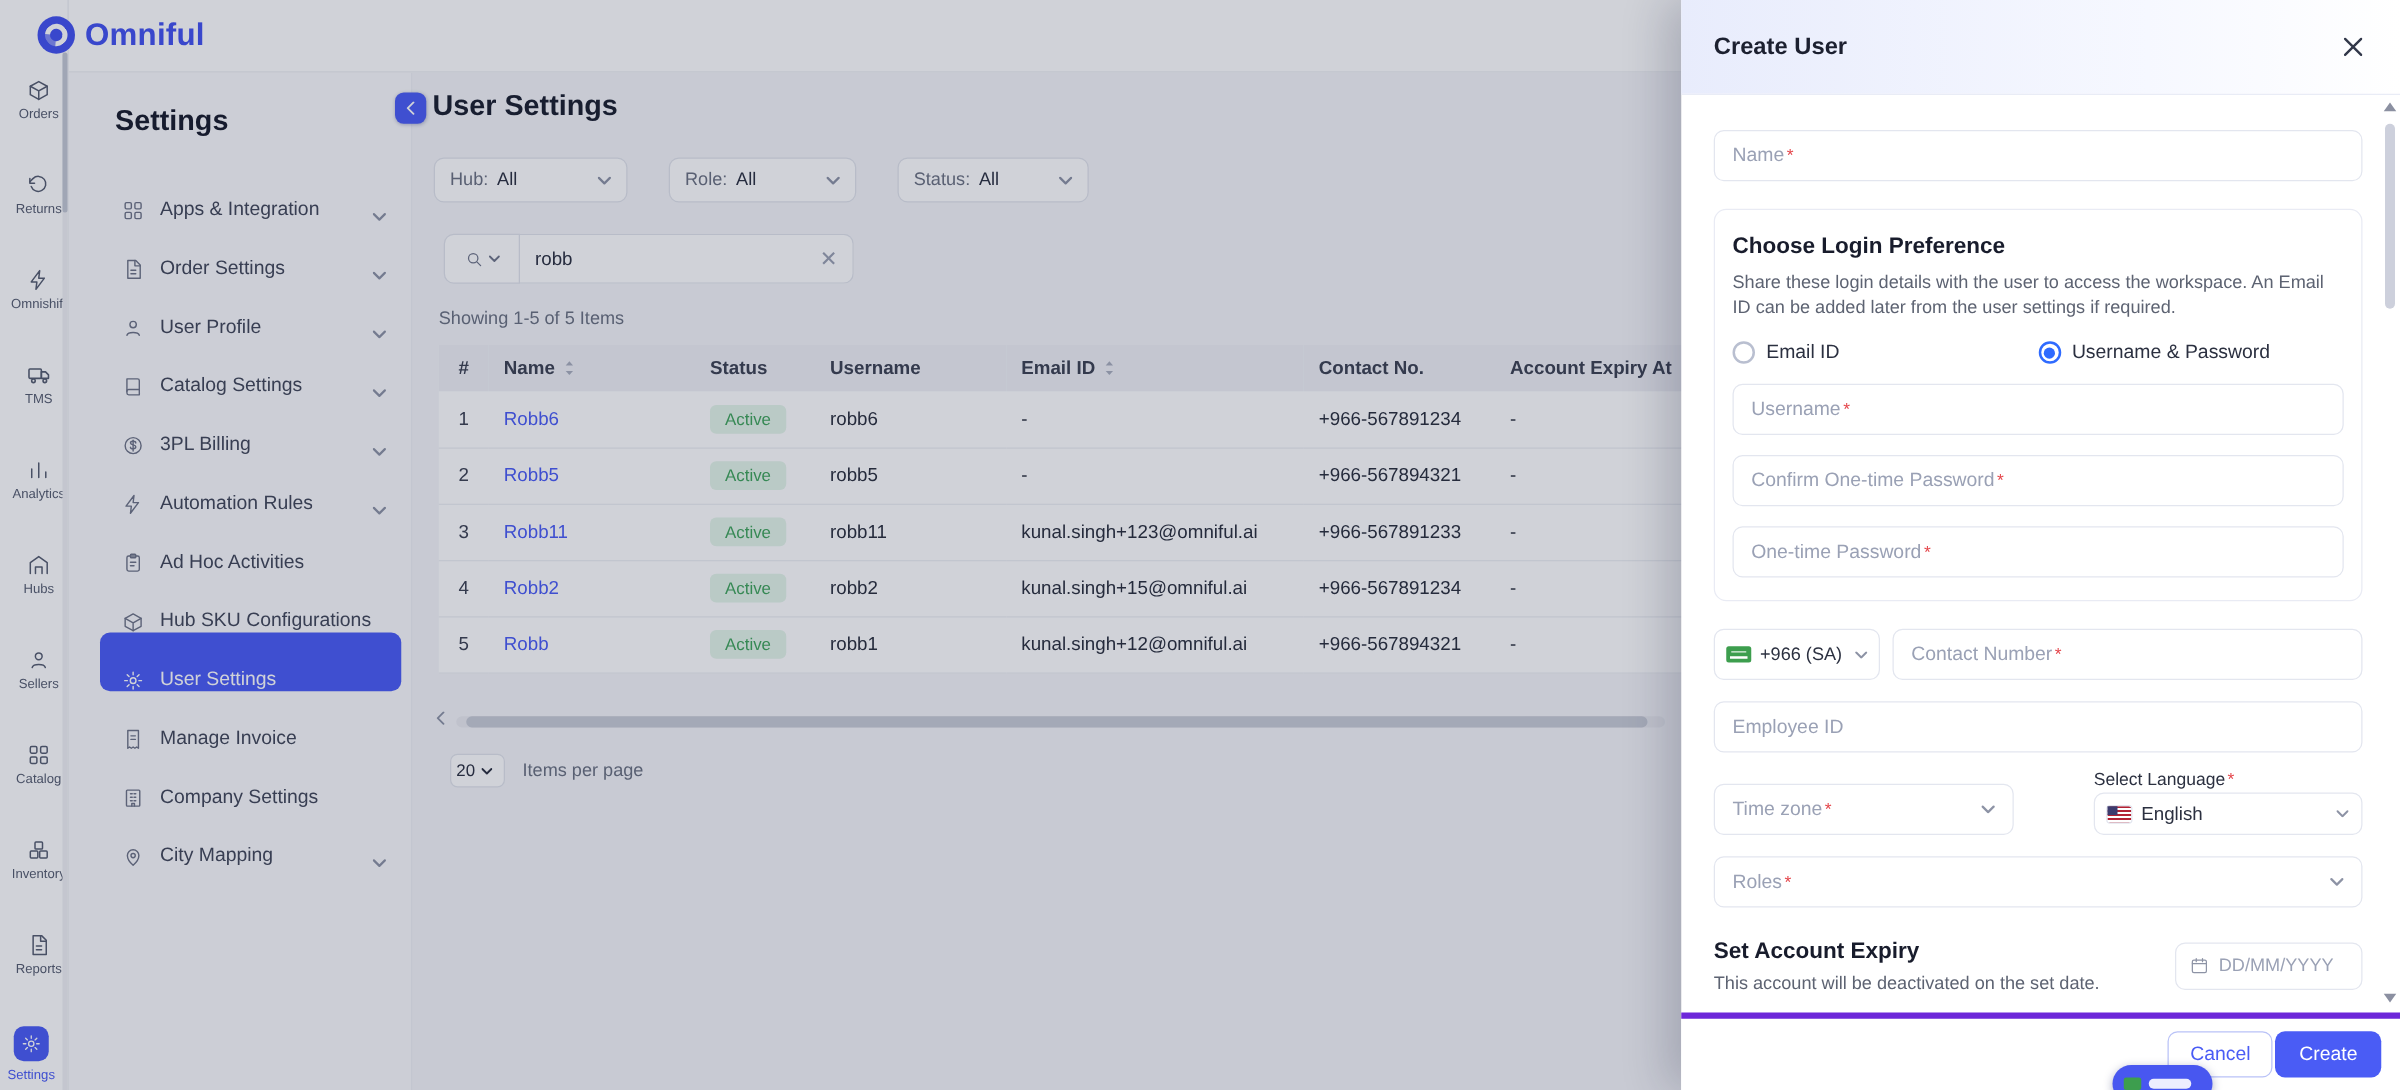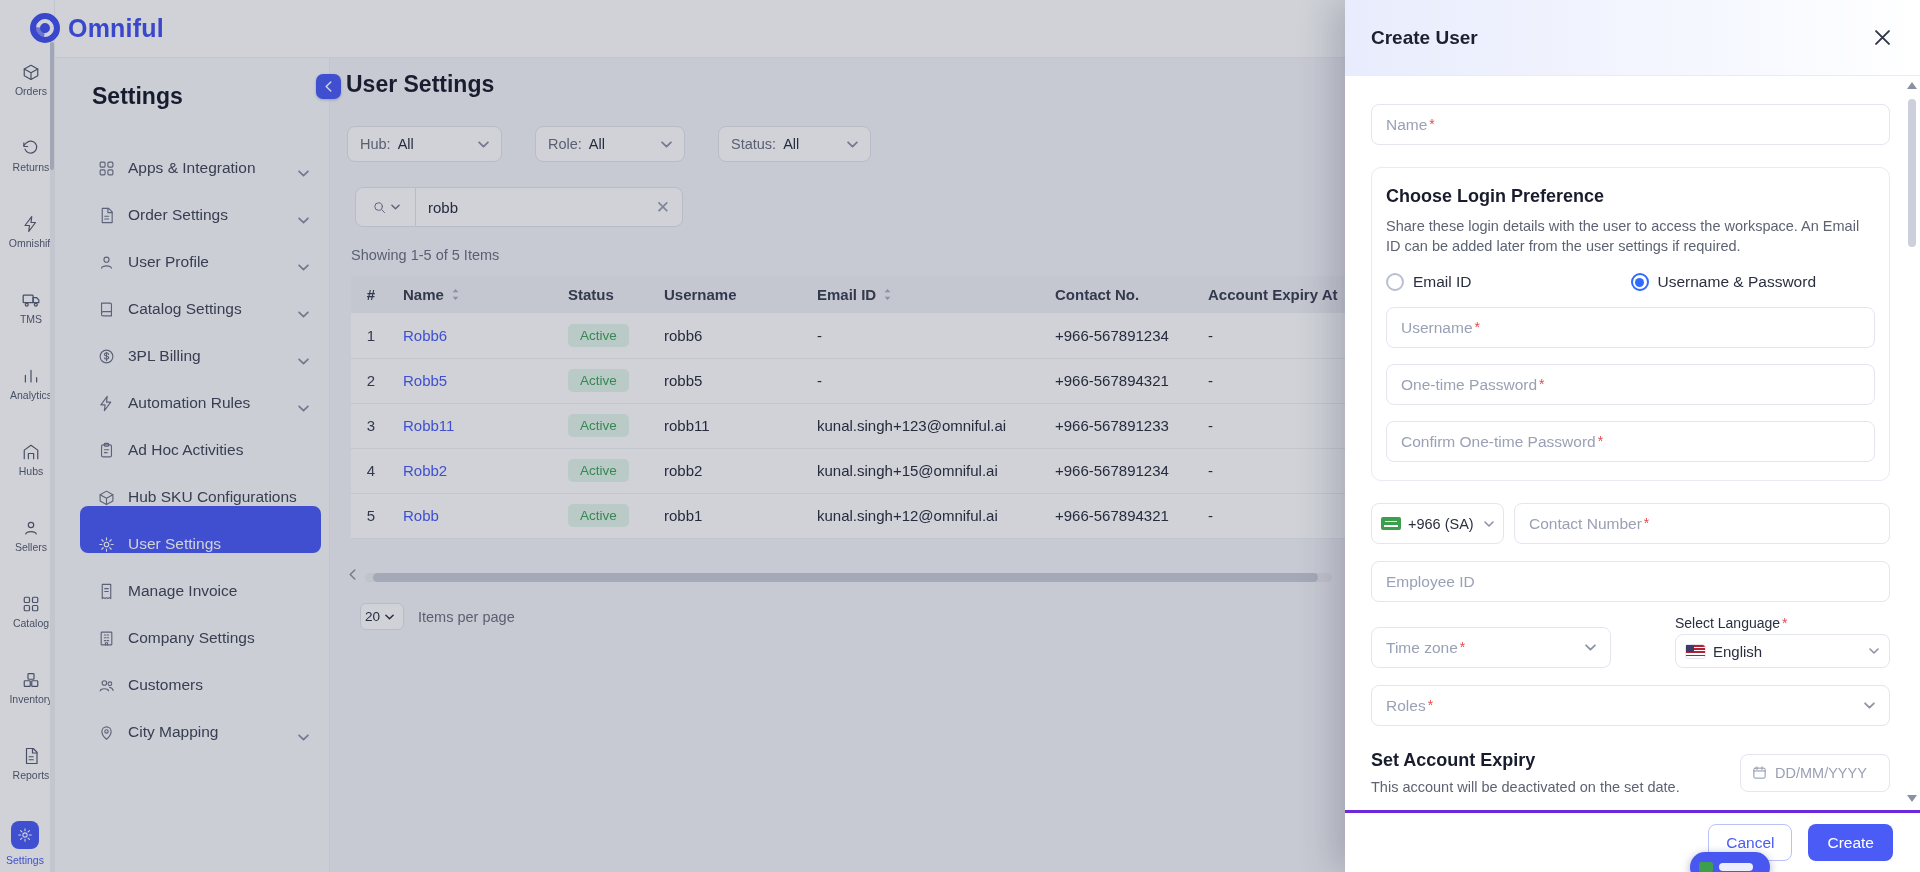--- a/index.html
+++ b/index.html
@@ -114,21 +114,21 @@
   .lang-sel{height:34px;border:1px solid #e3e6ef;border-radius:8px;display:flex;align-items:center;gap:8px;padding:0 10px;font-size:15px;color:#2b3040;cursor:pointer}
   .flag-us{width:19px;height:13px;border-radius:2px;background:repeating-linear-gradient(#b22234 0 1.6px,#fff 1.6px 3.2px);position:relative;flex:none;outline:1px solid #e3e6ef}
   .flag-us::before{content:"";position:absolute;left:0;top:0;width:8px;height:7px;background:#3c3b6e}
 
   .expiry{margin-top:24px;display:flex;align-items:center}
   .expiry h3{font-size:18px;font-weight:700;color:#181c2c}
   .expiry .desc{margin-top:8px;font-size:14.5px;color:#5d6372}
   .date-field{margin-left:auto;width:150px;height:38px;border:1px solid #e3e6ef;border-radius:8px;display:flex;align-items:center;gap:8px;padding:0 11px;color:#9aa1b5;font-size:14.5px;cursor:pointer}
   .date-field .cal{color:#8d93a5;display:flex}
 
-  .d-foot{position:absolute;bottom:0;left:0;right:0;height:62px;background:#fff;border-top:3px solid #6d28d9;display:flex;align-items:center;justify-content:flex-end;gap:16px;padding-right:27px}
+  .d-foot{position:absolute;bottom:0;left:0;right:0;height:62px;background:#fff;border-top:5px solid #6d28d9;display:flex;align-items:center;justify-content:flex-end;gap:2px;padding-right:15px}
   .btn{height:37px;border-radius:8px;font-size:15.5px;font-weight:500;cursor:pointer;font-family:inherit}
   .btn-cancel{padding:0 17px;border:1px solid #b9c2f7;color:#4a5cf5;background:#fff}
   .btn-create{padding:0 19px;border:none;background:#4a5cf5;color:#fff}
 
   .dscroll{position:absolute;right:3px;top:82px;bottom:70px;width:11px;z-index:21}
   .tri-up{width:0;height:0;border-left:5px solid transparent;border-right:5px solid transparent;border-bottom:7px solid #8b90a1;margin:0 auto}
   .tri-down{position:absolute;bottom:0;left:0;right:0;margin:0 auto;width:0;height:0;border-left:5px solid transparent;border-right:5px solid transparent;border-top:7px solid #8b90a1}
   .dscroll .thumb{width:8px;height:148px;background:#cdd0dc;border-radius:4px;margin:10px auto 0;cursor:pointer}
 
   .chat-pill{position:absolute;right:150px;bottom:-10px;width:80px;height:30px;border-radius:15px;background:#4857f0;z-index:30;display:flex;align-items:center;gap:6px;padding:0 9px;cursor:pointer;box-shadow:0 2px 8px rgba(20,30,90,.35)}
@@ -366,31 +366,20 @@
         <span class="nav-label">Manage Invoice</span>
       </div>
       <div class="nav-item">
         <span class="nic">
             <svg class="ik" width="17" height="17" viewBox="0 0 24 24">
               <rect x="4.5" y="3" width="15" height="18" rx="1"></rect>
               <path d="M9 7h2M13 7h2M9 11h2M13 11h2M9 15h2M13 15h2M10.5 21v-3h3v3"></path>
             </svg>
           </span>
         <span class="nav-label">Company Settings</span>
-      </div>
-      <div class="nav-item">
-        <span class="nic">
-            <svg class="ik" width="17" height="17" viewBox="0 0 24 24">
-              <circle cx="9" cy="8.5" r="3.2"></circle>
-              <path d="M3 19.5c1.2-3.8 10.8-3.8 12 0"></path>
-              <circle cx="16.8" cy="9.5" r="2.6"></circle>
-              <path d="M16.5 14.6c2.6.4 4.3 1.9 4.8 4.4"></path>
-            </svg>
-          </span>
-        <span class="nav-label">Customers</span>
       </div>
       <div class="nav-item">
         <span class="nic">
             <svg class="ik" width="17" height="17" viewBox="0 0 24 24">
               <path d="M12 21.5S5.5 16 5.5 10.5a6.5 6.5 0 0 1 13 0C18.5 16 12 21.5 12 21.5z"></path>
               <circle cx="12" cy="10.5" r="2.4"></circle>
             </svg>
           </span>
         <span class="nav-label">City Mapping</span>
         <span class="chev">
@@ -590,24 +579,24 @@
           </label>
           <label class="radio-opt">
             <span class="radio checked"></span>
             <span>Username &amp; Password</span>
           </label>
         </div>
         <div class="field">
           <span class="ph req">Username</span>
         </div>
         <div class="field">
+          <span class="ph req">Confirm One-time Password</span>
+        </div>
+        <div class="field">
           <span class="ph req">One-time Password</span>
-        </div>
-        <div class="field">
-          <span class="ph req">Confirm One-time Password</span>
         </div>
       </div>
 
       <div class="phone-row">
         <div class="country">
           <span class="flag-sa"></span>
           <span>+966 (SA)</span>
           <span class="chev" style="margin-left:auto;color:#8d93a5;display:flex">
               <svg class="ik" width="10" height="6" viewBox="0 0 10 6">
                 <path d="M1 1l4 4 4-4"></path>

